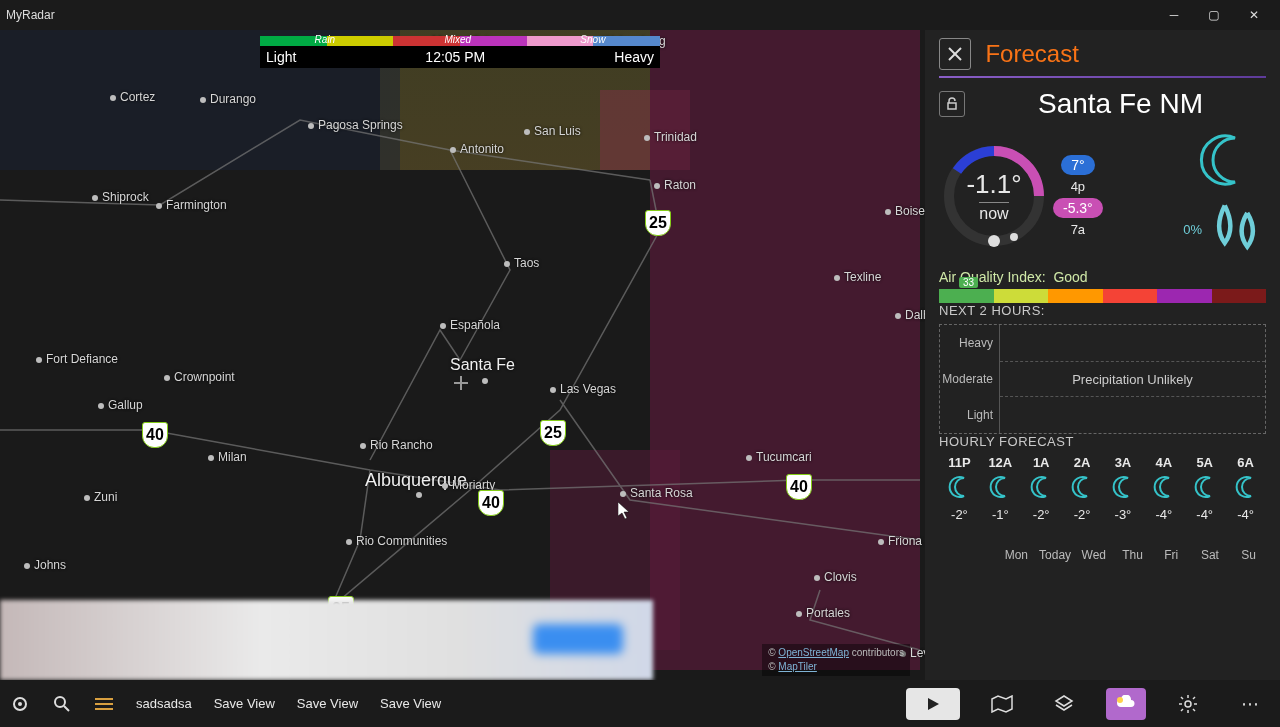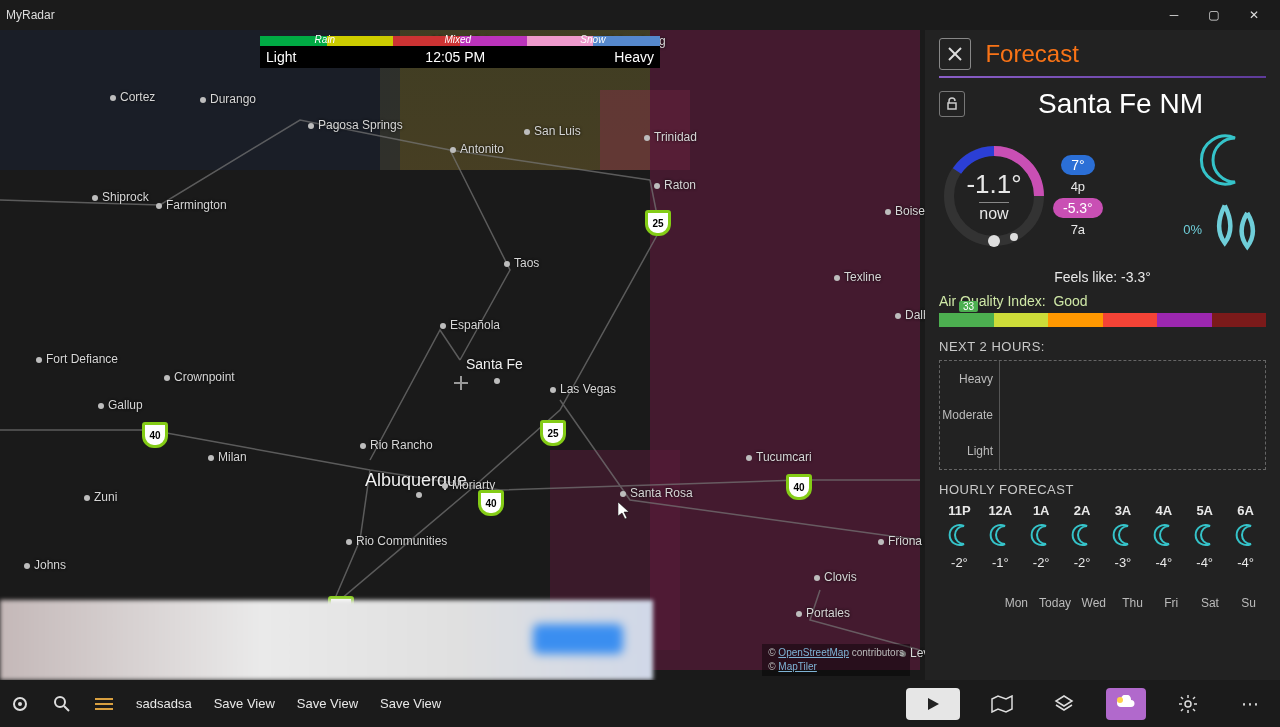--- a/index.html
+++ b/index.html
@@ -5,21 +5,21 @@
   * { box-sizing: border-box; margin: 0; padding: 0; font-family: "Segoe UI", Arial, sans-serif; }
   body { background:#000; color:#e8e8e8; width:1280px; height:727px; overflow:hidden; position:relative; }
   .titlebar { height:30px; background:#1b1b1b; display:flex; align-items:center; padding:0 6px; font-size:12px; color:#ddd; }
   .titlebar .winctl { margin-left:auto; display:flex; gap:0; }
   .titlebar .winctl div { width:40px; height:30px; display:flex; align-items:center; justify-content:center; cursor:default; }
   .main { position:absolute; top:30px; left:0; right:0; height:650px; }
   .map { position:absolute; inset:0; background:#1a1a1a; overflow:hidden; }
   .blk { position:absolute; opacity:0.55; }
   .city { position:absolute; color:#d6d6d6; font-size:12px; text-shadow:0 0 3px #000; white-space:nowrap; }
   .city .dot { width:6px; height:6px; background:#bdbdbd; border-radius:50%; display:inline-block; margin-right:4px; vertical-align:middle; }
-  .shield { position:absolute; width:26px; height:26px; background:#fff; color:#000; font-size:10px; font-weight:bold; display:flex; align-items:center; justify-content:center; border-radius:3px 3px 12px 12px; border:3px solid #84cc16; }
+  .shield { position:absolute; width:26px; height:26px; background:#fff; color:#000; font-size:16px; font-weight:bold; display:flex; align-items:center; justify-content:center; border-radius:3px 3px 12px 12px; border:1px solid #84cc16; }
   .legend { position:absolute; top:6px; left:260px; width:400px;border-radius:11px; }
   .legend .bar { height:10px; display:flex; }
   .legend .bar span { flex:1; }
   .legend .row2 { height:22px; background:#000; display:flex; align-items:center; padding:0 6px; justify-content:space-between; font-size:14px; color:#fff; }
   .legend .lbls { position:absolute; top:-2px; width:100%; display:flex; justify-content:space-around; font-size:10px; color:#fff; font-style:italic; }
   .ad { position:absolute; left:0; bottom:0; width:653px; height:80px; background:linear-gradient(90deg,#c4b8b8 0%, #eaeaea 40%, #e0e0e0 70%, #d0d8e8 100%); filter:blur(2px); }
   .ad .btn { position:absolute; right:30px; top:24px; width:90px; height:30px; background:#3a8ef0; border-radius:6px; filter:blur(4px); }
   .attrib { position:absolute; right:370px; bottom:4px; font-size:10px; color:#bbb; background:rgba(0,0,0,0.4); padding:2px 6px; line-height:1.4; }
   .attrib a { color:#7fb3d5; text-decoration:underline; }
   .panel { position:absolute; top:0; right:0; width:355px; height:100%; background:#222; padding:8px 14px; overflow:hidden; }
@@ -39,21 +39,21 @@
   .pill { padding:2px 10px; border-radius:12px; color:#fff; font-size:14px; }
   .moon { margin-left:auto; text-align:center; }
   .moon svg { width:60px; height:60px; }
   .rainp { color:#6fced9; font-size:13px; display:flex; gap:4px; align-items:center; justify-content:center; margin-top:4px;}
   .feels { text-align:center; font-size:14px; margin-top:8px; }
   .aqi-row { font-size:14px; margin-top:8px; }
   .aqi-row b { color:#cfe8a7; font-weight:normal; }
   .aqi-bar { height:14px; margin-top:4px; display:flex; position:relative; }
   .aqi-bar span { flex:1; }
   .aqi-ind { position:absolute; top:-12px; left:20px; background:#4caf50; color:#fff; font-size:10px; padding:0 4px; border-radius:2px; }
-  .sec { font-size:13px; color:#c9c9c9; letter-spacing:0.5px; margin-top:12px; text-transform:uppercase; }
+  .sec { font-size:13px; color:#c9c9c9; letter-spacing:0.5px; margin-top:0; text-transform:uppercase; }
   .n2h { border:1px dashed #666; height:110px; margin-top:6px; display:flex; }
   .n2h .ylab { width:60px; display:flex; flex-direction:column; justify-content:space-around; font-size:12px; color:#bbb; border-right:1px solid #555; }
   .n2h .ylab div { text-align:right; padding-right:6px; }
   .n2h .body { flex:1; display:flex; align-items:center; justify-content:center; font-size:13px; color:#ccc; position:relative; }
   .n2h .body::before, .n2h .body::after { content:""; position:absolute; left:0; right:0; border-top:1px dashed #555; }
   .n2h .body::before { top:33%; } .n2h .body::after { top:66%; }
   .hourly { display:flex; justify-content:space-between; margin-top:6px; font-size:13px; text-align:center; }
   .hourly .col { flex:1; }
   .hourly .col svg { width:26px; height:26px; margin:4px 0; }
   .tenday { margin-top:10px; }
@@ -113,21 +113,21 @@
         <div class="city" style="left: 654px; top: 148px;"><span class="dot"></span>Raton</div>
         <div class="city" style="left: 885px; top: 174px;"><span class="dot"></span>Boise C</div>
         <div class="city" style="left: 92px; top: 160px;"><span class="dot"></span>Shiprock</div>
         <div class="city" style="left: 156px; top: 168px;"><span class="dot"></span>Farmington</div>
         <div class="city" style="left: 504px; top: 226px;"><span class="dot"></span>Taos</div>
         <div class="city" style="left: 834px; top: 240px;"><span class="dot"></span>Texline</div>
         <div class="city" style="left: 895px; top: 278px;"><span class="dot"></span>Dalha</div>
         <div class="city" style="left: 440px; top: 288px;"><span class="dot"></span>Española</div>
         <div class="city" style="left: 36px; top: 322px;"><span class="dot"></span>Fort Defiance</div>
         <div class="city" style="left: 164px; top: 340px;"><span class="dot"></span>Crownpoint</div>
-        <div class="city" style="left: 450px; top: 326px; font-size: 14px; font-weight: 500; color: rgb(239, 239, 239); margin-left: 16px;">Santa Fe<div class="dot" style="position: absolute; left: 50%; top: 22px;"></div></div>
+        <div class="city" style="left: 450px; top: 326px; font-size: 16px; font-weight: 500; color: rgb(239, 239, 239);">Santa Fe<div class="dot" style="position: absolute; left: 50%; top: 22px;"></div></div>
         <div class="city" style="left: 550px; top: 352px;"><span class="dot"></span>Las Vegas</div>
         <div class="city" style="left: 98px; top: 368px;"><span class="dot"></span>Gallup</div>
         <div class="city" style="left: 208px; top: 420px;"><span class="dot"></span>Milan</div>
         <div class="city" style="left: 360px; top: 408px;"><span class="dot"></span>Rio Rancho</div>
         <div class="city" style="left: 365px; top: 440px; font-size: 18px; font-weight: 500; color: rgb(239, 239, 239);">Albuquerque<div class="dot" style="position: absolute; left: 50%; top: 22px;"></div></div>
         <div class="city" style="left: 442px; top: 448px;"><span class="dot"></span>Moriarty</div>
         <div class="city" style="left: 746px; top: 420px;"><span class="dot"></span>Tucumcari</div>
         <div class="city" style="left: 84px; top: 460px;"><span class="dot"></span>Zuni</div>
         <div class="city" style="left: 346px; top: 504px;"><span class="dot"></span>Rio Communities</div>
         <div class="city" style="left: 620px; top: 456px;"><span class="dot"></span>Santa Rosa</div>
@@ -241,44 +241,43 @@
         <div class="rainp">
           <span>0%</span>
           <span>
             <svg width="16" height="16" viewBox="0 0 16 16">
                 <path d="M5,2 Q2,8 5,12 Q8,8 5,2 M11,4 Q8,9 11,13 Q14,9 11,4" fill="none" stroke="#6fced9" stroke-width="1.2"></path>
               </svg>
           </span>
         </div>
       </div>
     </div>
-    <div class="feels">
-      <span>Feels like:</span>
-      <span>-3.3°</span>
-    </div>
     <div class="aqi-row">
       <b>Air Quality Index:</b>&nbsp;
       <b>Good</b>
     </div>
     <div class="aqi-bar">
       <div class="aqi-ind">33</div>
       <span style="background:#4caf50"></span>
         <span style="background:#cddc39"></span>
       <span style="background:#ff9800"></span>
         <span style="background:#f44336"></span>
       <span style="background:#9c27b0"></span>
         <span style="background:#7b1a1a"></span>
     </div>
     <div class="sec">Next 2 Hours:</div>
     <div class="n2h">
       <div class="ylab">
         <div>Heavy</div>
         <div>Moderate</div>
         <div>Light</div>
       </div>
+      <div class="body">
+          <span>Precipitation Unlikely</span>
+        </div>
     </div>
     <div class="sec">Hourly Forecast</div>
     <div class="hourly" id="hourly">
         <div class="col"><div><b>11P</b></div><svg viewBox="0 0 26 26">
             <path d="M18,4 A10,10 0 1,0 18,22 A8,8 0 1,1 18,4 Z" fill="none" stroke="#35c3c9" stroke-width="2"></path>
           </svg><div>-2°</div></div>
         <div class="col"><div><b>12A</b></div><svg viewBox="0 0 26 26">
             <path d="M18,4 A10,10 0 1,0 18,22 A8,8 0 1,1 18,4 Z" fill="none" stroke="#35c3c9" stroke-width="2"></path>
           </svg><div>-1°</div></div>
         <div class="col"><div><b>1A</b></div><svg viewBox="0 0 26 26">

